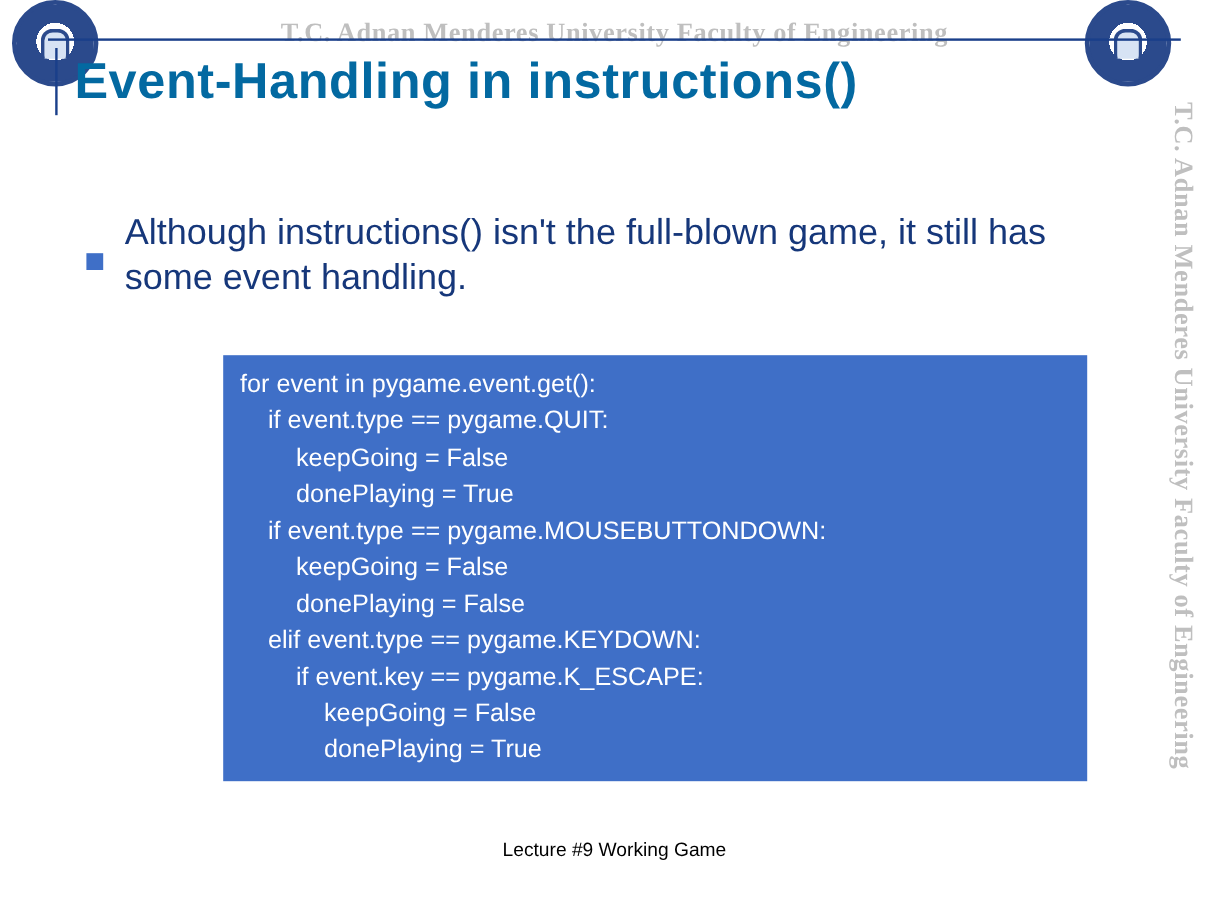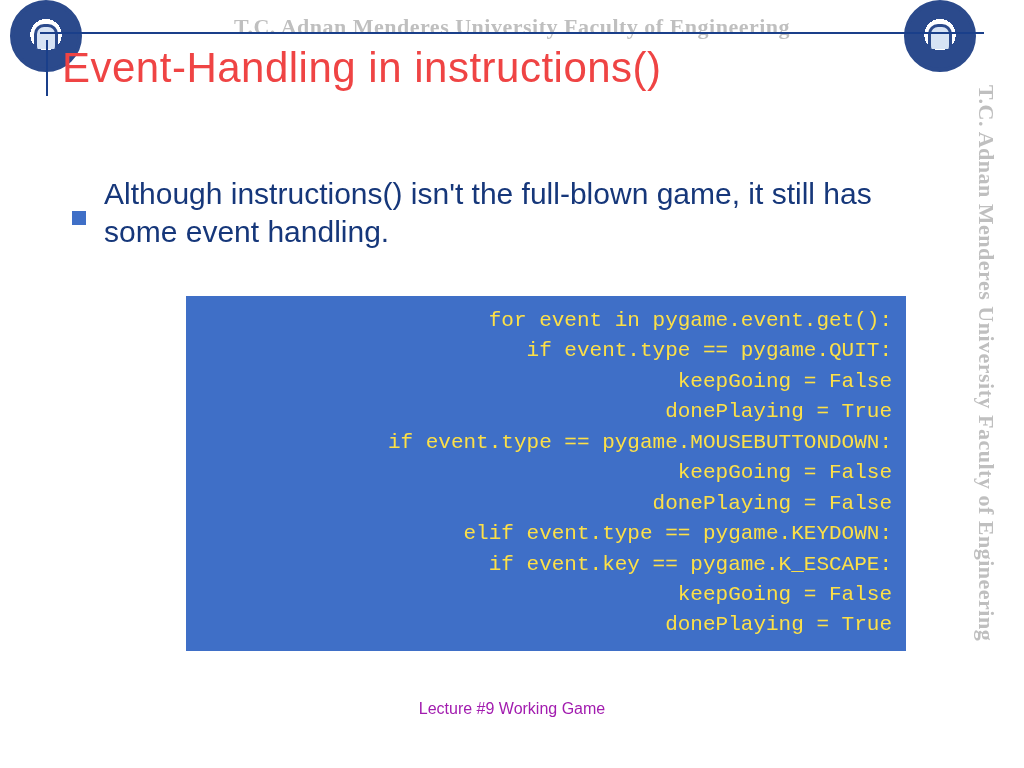--- a/index.html
+++ b/index.html
@@ -8,27 +8,27 @@
   .top-rule { position: absolute; left: 40px; right: 40px; top: 32px; height: 2px; background: #1a3f8a; }
   .watermark-top { position: absolute; top: 14px; left: 0; right: 0; text-align: center; font-family: "Times New Roman", serif; font-weight: bold; font-size: 22px; color: #bfbfbf; letter-spacing: 0.5px; pointer-events: none; }
   .watermark-side { position: absolute; right: 26px; top: 85px; bottom: 60px; width: 24px; display: flex; align-items: flex-start; justify-content: center; pointer-events: none; }
   .watermark-side span { writing-mode: vertical-rl; font-family: "Times New Roman", serif; font-weight: bold; font-size: 22px; color: #bfbfbf; letter-spacing: 0.5px; white-space: nowrap; }
   .logo { position: absolute; width: 72px; height: 72px; border-radius: 50%; border: 4px solid #2b4a8c; background: radial-gradient(circle at 50% 48%, #ffffff 0 34%, #2b4a8c 34% 100%); display: flex; align-items: center; justify-content: center; }
   .logo::after { content: ""; width: 18px; height: 22px; border: 3px solid #2b4a8c; border-bottom: none; border-radius: 10px 10px 4px 4px; background: #d7e3f4; }
   .logo.l1 { left: 10px; top: 0px; }
   .logo.l2 { right: 48px; top: 0px; }
   .title-wrap { position: absolute; left: 46px; top: 40px; display: flex; align-items: center; }
   .title-bar { width: 2px; height: 56px; background: #1a3f8a; margin-right: 14px; }
-  .title { font-size: 42px; color: #ef4444; font-weight: 400; letter-spacing: 0.5px; }
+  .title { font-size: 42px; color: #0369a1; font-weight: 700; letter-spacing: 0.5px; }
   .bullet-row { position: absolute; left: 72px; top: 175px; right: 120px; display: flex; align-items: center; }
   .bullet-sq { width: 14px; height: 14px; background: #3f6fc7; margin-top: 10px; margin-right: 18px; flex-shrink: 0; }
   .bullet-text { font-size: 30px; color: #16377a; line-height: 1.25; }
   .code-box { position: absolute; left: 186px; top: 296px; width: 720px; background: #3f6fc7; padding: 10px 14px 10px 14px; }
-  .code-box pre { font-family: Liberation Mono, monospace; font-size: 21px; line-height: 1.45; color: #fde047; white-space: pre; text-align: right; }
-  .footer-label { position: absolute; left: 0; right: 0; bottom: 50px; text-align: center; font-size: 16px; color: #a21caf; }
+  .code-box pre { font-family: Liberation Sans, sans-serif; font-size: 21px; line-height: 1.45; color: #ffffff; white-space: pre; }
+  .footer-label { position: absolute; left: 0; right: 0; bottom: 50px; text-align: center; font-size: 16px; color: #000000; }
 </style>
 </head>
 <body>
 
 <div class="slide">
 
   <div class="watermark-top">T.C.   Adnan Menderes University   Faculty of Engineering</div>
   <div class="watermark-side">
       <span>T.C.   Adnan Menderes University   Faculty of Engineering</span>
     </div>

